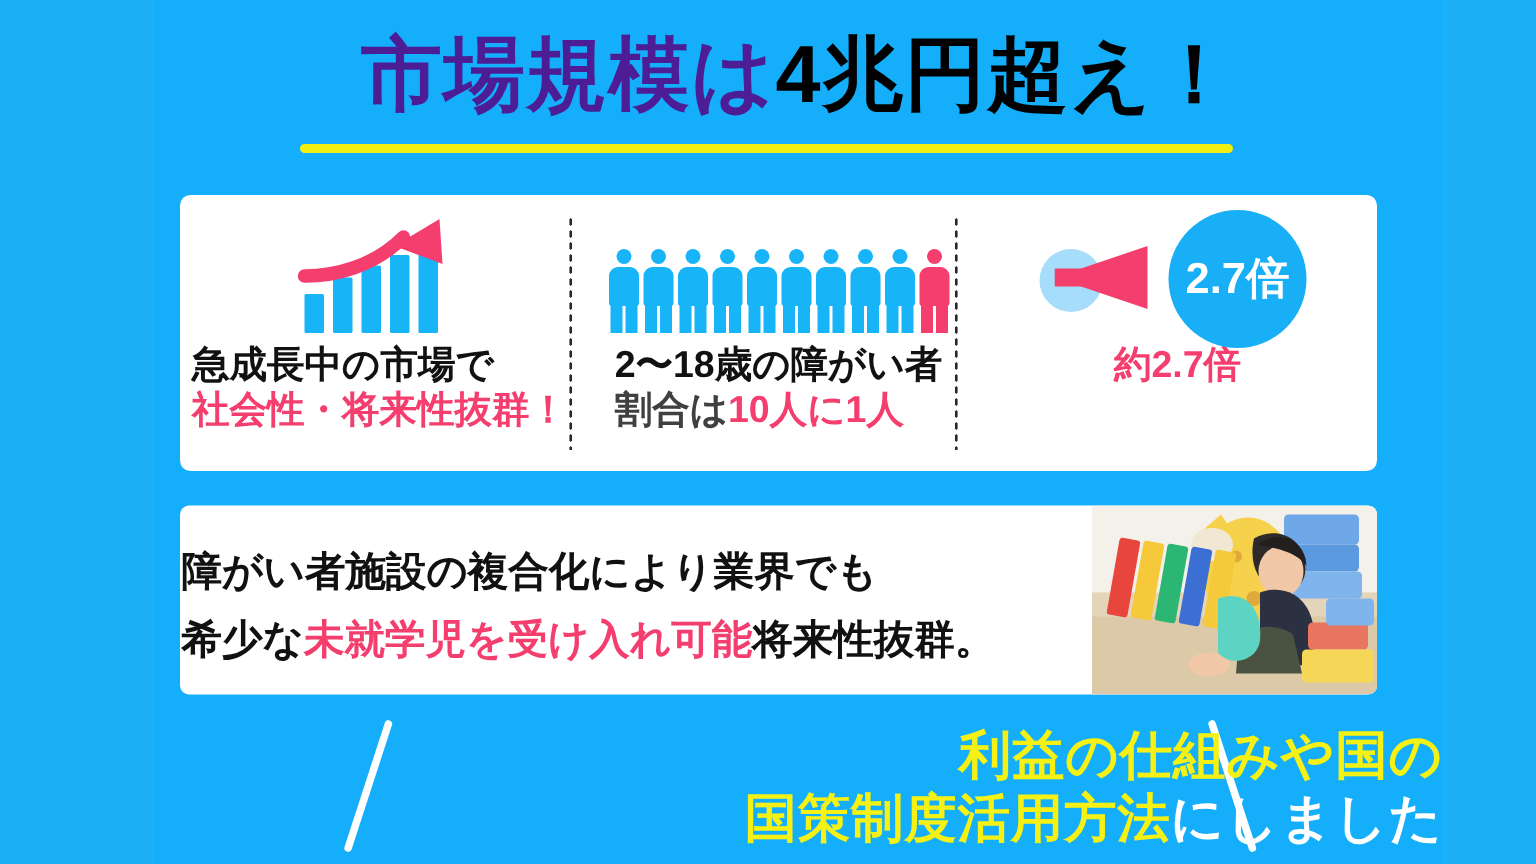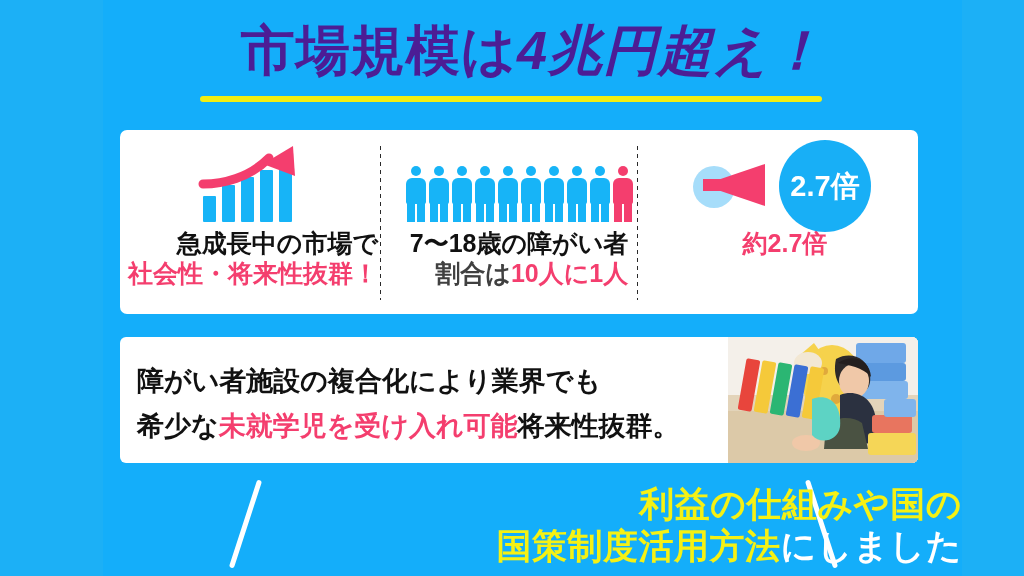--- a/index.html
+++ b/index.html
@@ -17,21 +17,21 @@
 
   
   #title-block{position:absolute;left:103px;top:14px;width:859px;height:86px;}
   .title-line{
     position:absolute;left:0;top:4px;width:859px;
     text-align:center;white-space:nowrap;
     font-size:54px;font-weight:bold;line-height:64px;
     letter-spacing:1px;
   }
   .t-white{color:#4c1d95;}
-  .t-yellow{color:#4c1d95;font-style:italic;}
+  .t-yellow{color:#000000;}
   #title-underline{
     position:absolute;left:97px;top:82px;width:622px;height:6px;
     background:#F2EE11;border-radius:3px;
   }
 
   
   #stats-card{
     position:absolute;left:120px;top:130px;width:798px;height:184px;
     background:#FFFFFF;border-radius:7px;
     display:flex;align-items:stretch;
@@ -40,21 +40,21 @@
   .stat-panel + .stat-panel{ }
   .divider{
     position:absolute;top:14px;width:3px;height:156px;
     background-image:radial-gradient(#2A2A2A 42%, rgba(0,0,0,0) 44%);
     background-size:3px 8px;background-repeat:repeat-y;
   }
   #divider-1{left:259px;}
   #divider-2{left:516px;}
 
   .art{height:80px;display:flex;align-items:flex-end;justify-content:flex-end;margin-top:12px;}
-  .stat-text{margin-top:6px;text-align:right;line-height:30px;white-space:nowrap;}
+  .stat-text{margin-top:6px;text-align:left;line-height:30px;white-space:nowrap;}
   .stat-text .l1{display:block;font-size:25px;font-weight:bold;color:#111111;}
   .stat-text .l2{display:block;font-size:25px;font-weight:bold;color:#F43E6E;}
   .stat-text .l2 .blk{color:#404040;}
 
   
   #bar-chart{position:relative;width:112px;height:78px;}
   #bar-chart .bar{position:absolute;bottom:0;width:13px;background:#17B4F7;border-radius:1px;}
   #bar-chart .b1{left:6px;height:26px;}
   #bar-chart .b2{left:25px;height:37px;}
   #bar-chart .b3{left:44px;height:45px;}
@@ -82,21 +82,21 @@
   }
   #big-circle-label{color:#FFFFFF;font-size:29px;font-weight:bold;white-space:nowrap;line-height:1;}
   #growth-arrow{position:absolute;left:18px;top:22px;}
 
   
   #statement-card{
     position:absolute;left:120px;top:337px;width:798px;height:126px;
     background:#FFFFFF;border-radius:6px;overflow:hidden;
   }
   #statement-text{
-    position:absolute;left:17px;top:22px;
+    position:absolute;left:1px;top:22px;
     font-size:27px;font-weight:bold;line-height:45px;color:#111111;white-space:nowrap;
   }
   #statement-text .pnk{color:#F43E6E;}
   #photo{position:absolute;right:0;top:0;width:190px;height:126px;overflow:hidden;background:#EDE7DF;}
   #photo svg{display:block;}
 
   
   #cta{position:absolute;left:103px;top:470px;width:859px;height:106px;}
   .cta-line{
     position:absolute;left:0;width:859px;text-align:right;white-space:nowrap;
@@ -207,21 +207,21 @@
             </div>
           <div class="person pink">
               <span class="head"></span>
               <span class="body"></span>
               <span class="leg-l"></span>
               <span class="leg-r"></span>
             </div>
         </div>
       </div>
       <div class="stat-text">
-        <span class="l1">7〜18歳の障がい者</span>
+        <span class="l1">2〜18歳の障がい者</span>
         <span class="l2"><span class="blk">割合は</span><span>10人に1人</span></span>
       </div>
     </div>
 
     <div class="stat-panel">
       <div class="art">
         <div id="growth-art">
           <div id="small-circle"></div>
           <svg id="growth-arrow" width="110" height="46" viewBox="0 0 110 46">
             <path d="M0 23 L 62 2 L 62 44 Z" fill="#F43E6E"></path>

